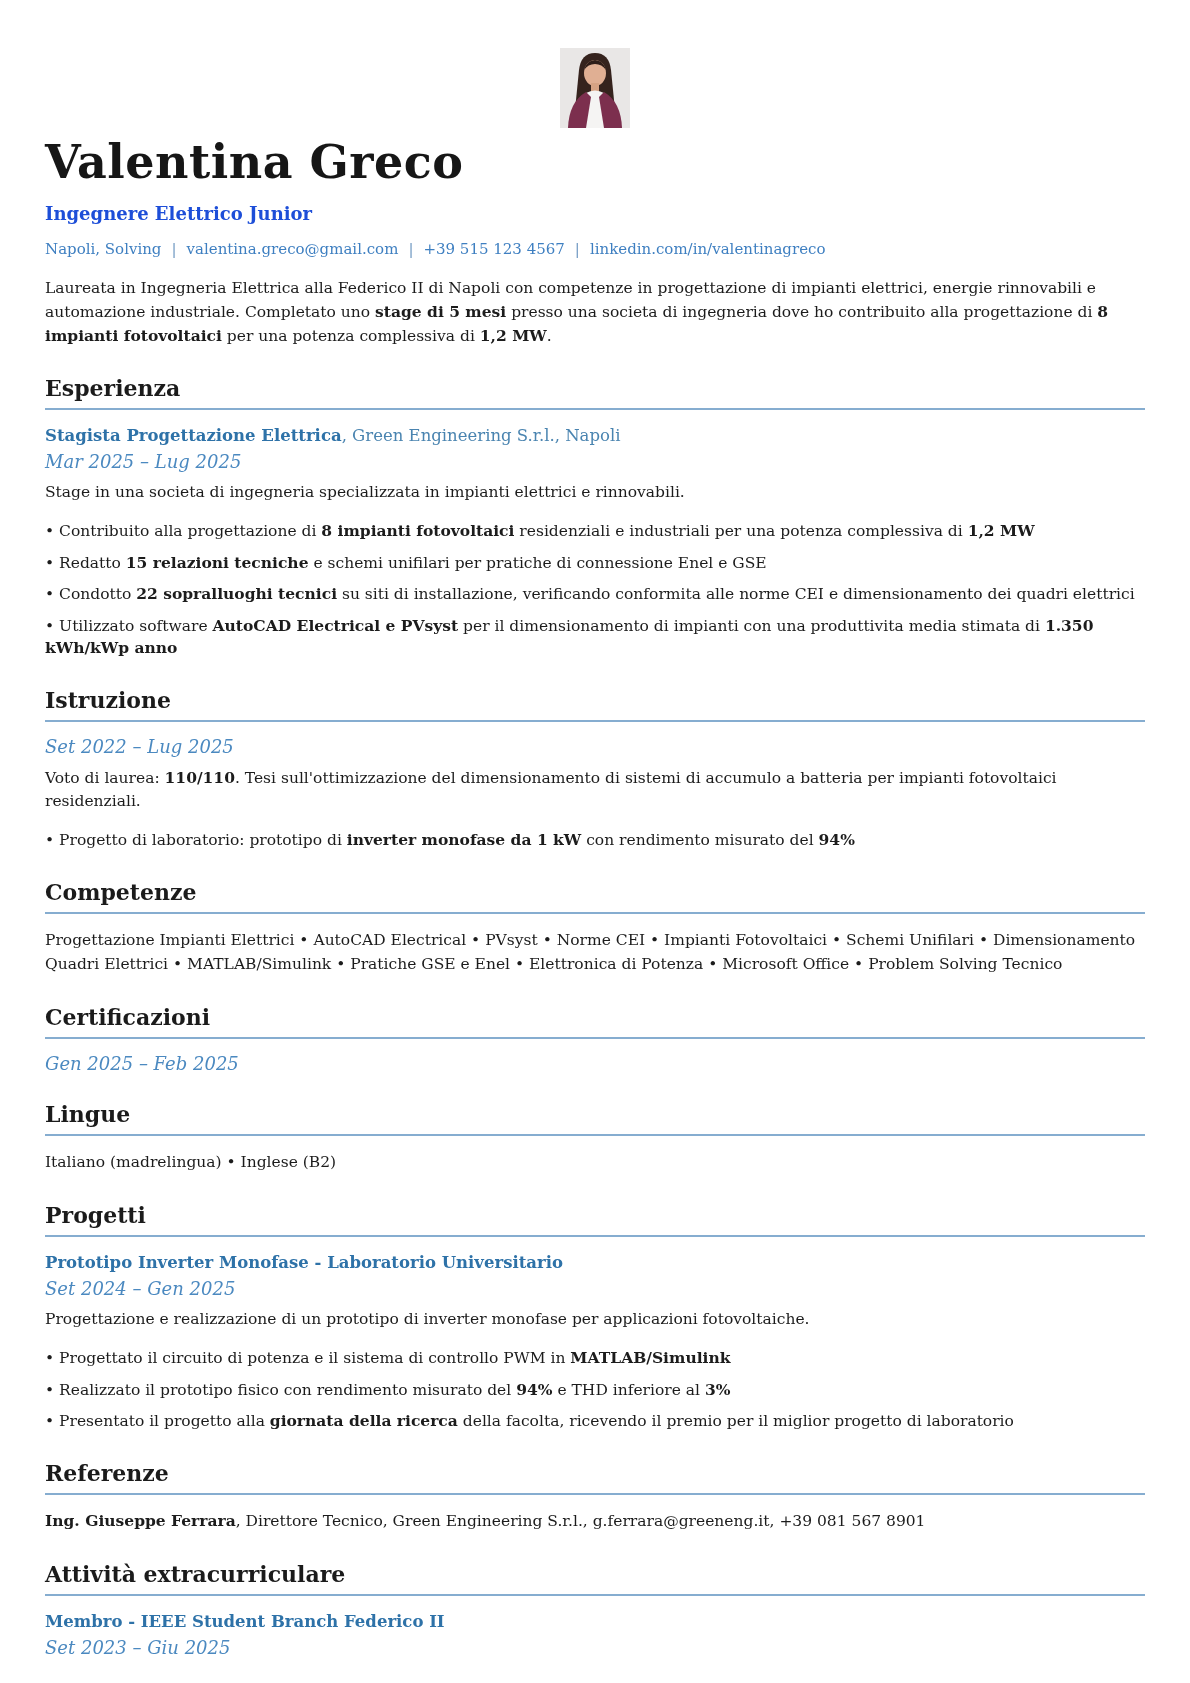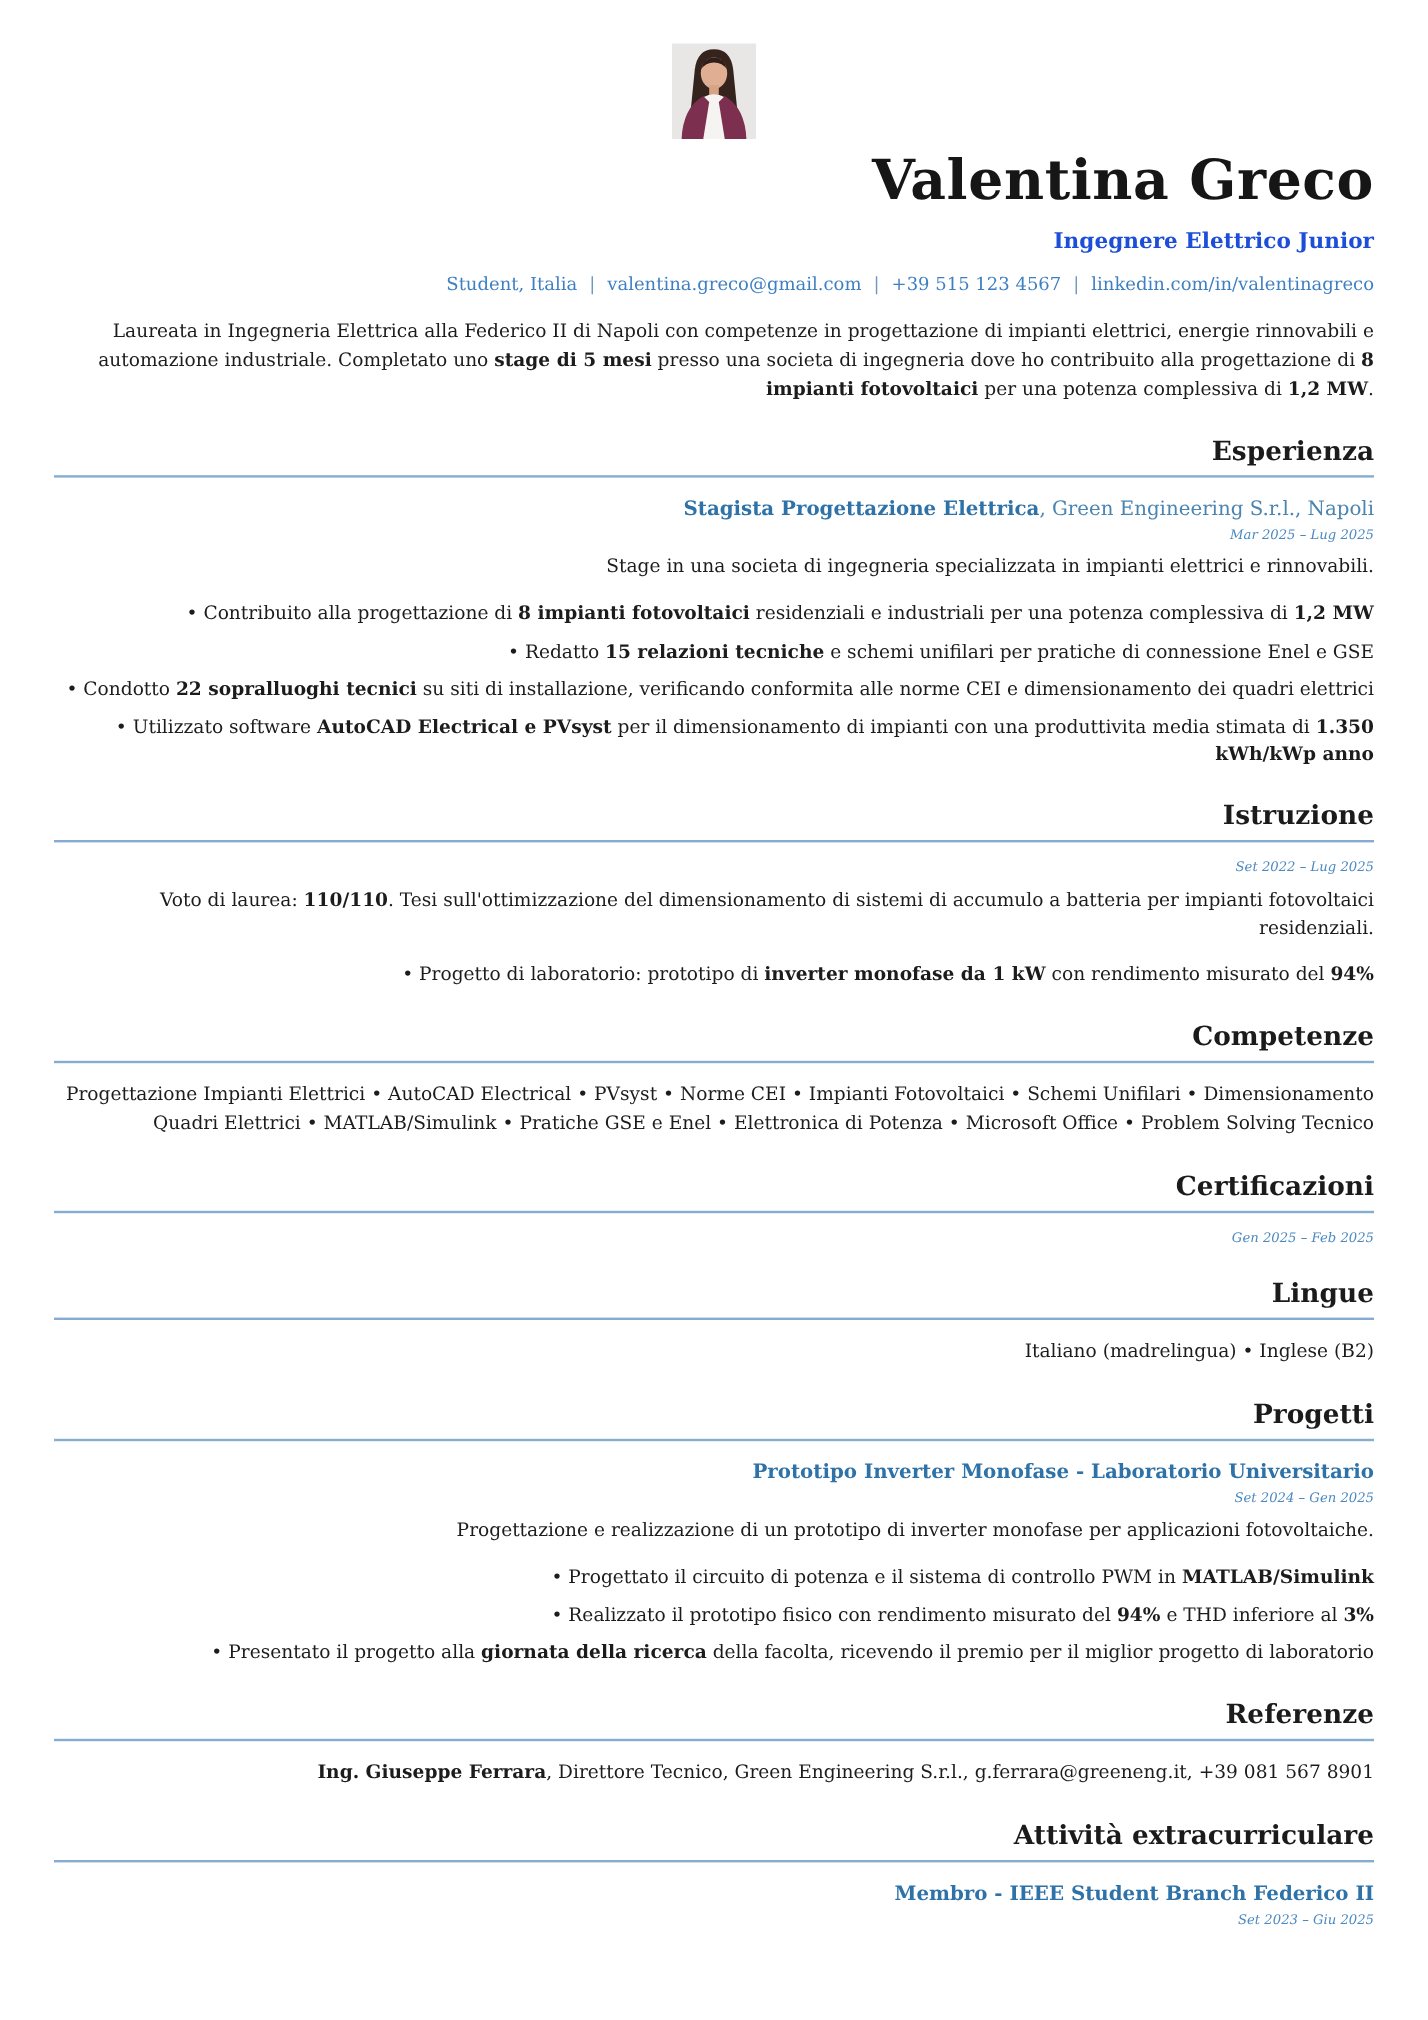--- a/index.html
+++ b/index.html
@@ -8,22 +8,22 @@
     width: 1190px;
     min-height: 1683px;
     position: relative;
     font-family: "DejaVu Serif", "Liberation Serif", serif;
     color: #1c1c1c;
     -webkit-font-smoothing: antialiased;
   }
   .page {
     width: 1100px;
     margin: 0 auto;
-    padding-top: 36px;
-    text-align: right;
+    padding-top: 48px;
+    text-align: left;
   }
   
   .photo-wrap { display: flex; justify-content: center; margin-bottom: 8px; }
   .photo { width: 70px; height: 80px; overflow: hidden; display: block; }
   .name {
     font-size: 46px;
     font-weight: bold;
     color: #161616;
     letter-spacing: 0.5px;
     margin-top: 6px;
@@ -56,21 +56,21 @@
     color: #1b1b1b;
     margin-top: 27px;
     padding-bottom: 7px;
     border-bottom: 2px solid #86add0;
   }
   .entry { margin-top: 14px; }
   .entry-head { font-size: 16.5px; line-height: 1.4; }
   .role { font-weight: bold; color: #2e72a8; }
   .org { color: #4a84b0; }
   .entry-date {
-    font-size: 11px;
+    font-size: 18px;
     font-style: italic;
     color: #4b89c0;
     margin-top: 4px;
   }
   .entry-desc {
     font-size: 15.5px;
     line-height: 1.5;
     margin-top: 9px;
     color: #1c1c1c;
   }
@@ -105,21 +105,21 @@
           <rect x="31" y="35" width="8" height="9" fill="#d6a384"></rect>
           <path d="M26 45 Q35 40 44 45 L45 80 L25 80 Z" fill="#f5f4f3"></path>
           <path d="M8 80 Q9 54 26 44 L31 49 L26 80 Z" fill="#7c2f4e"></path>
           <path d="M62 80 Q61 54 44 44 L39 49 L44 80 Z" fill="#7c2f4e"></path>
         </svg>
       </span>
     </div>
     <h1 class="name">Valentina Greco</h1>
     <div class="subtitle">Ingegnere Elettrico Junior</div>
     <div class="contact">
-      <span>Student, Italia</span><span class="sep">|</span><a href="#">valentina.greco@gmail.com</a><span class="sep">|</span><a href="#">+39 515 123 4567</a><span class="sep">|</span><a href="#">linkedin.com/in/valentinagreco</a>
+      <span>Napoli, Solving</span><span class="sep">|</span><a href="#">valentina.greco@gmail.com</a><span class="sep">|</span><a href="#">+39 515 123 4567</a><span class="sep">|</span><a href="#">linkedin.com/in/valentinagreco</a>
     </div>
     <p class="summary"><span>Laureata in Ingegneria Elettrica alla Federico II di Napoli con competenze in progettazione di impianti elettrici, energie rinnovabili e automazione industriale. Completato uno </span><span class="b">stage di 5 mesi</span><span> presso una societa di ingegneria dove ho contribuito alla progettazione di </span><span class="b">8 impianti fotovoltaici</span><span> per una potenza complessiva di </span><span class="b">1,2 MW</span><span>.</span></p>
   </header>
 
   <section>
     <h2 class="sec-title">Esperienza</h2>
     <div class="entry">
       <div class="entry-head">
         <span class="role">Stagista Progettazione Elettrica</span><span class="org">, Green Engineering S.r.l., Napoli</span>
       </div>

